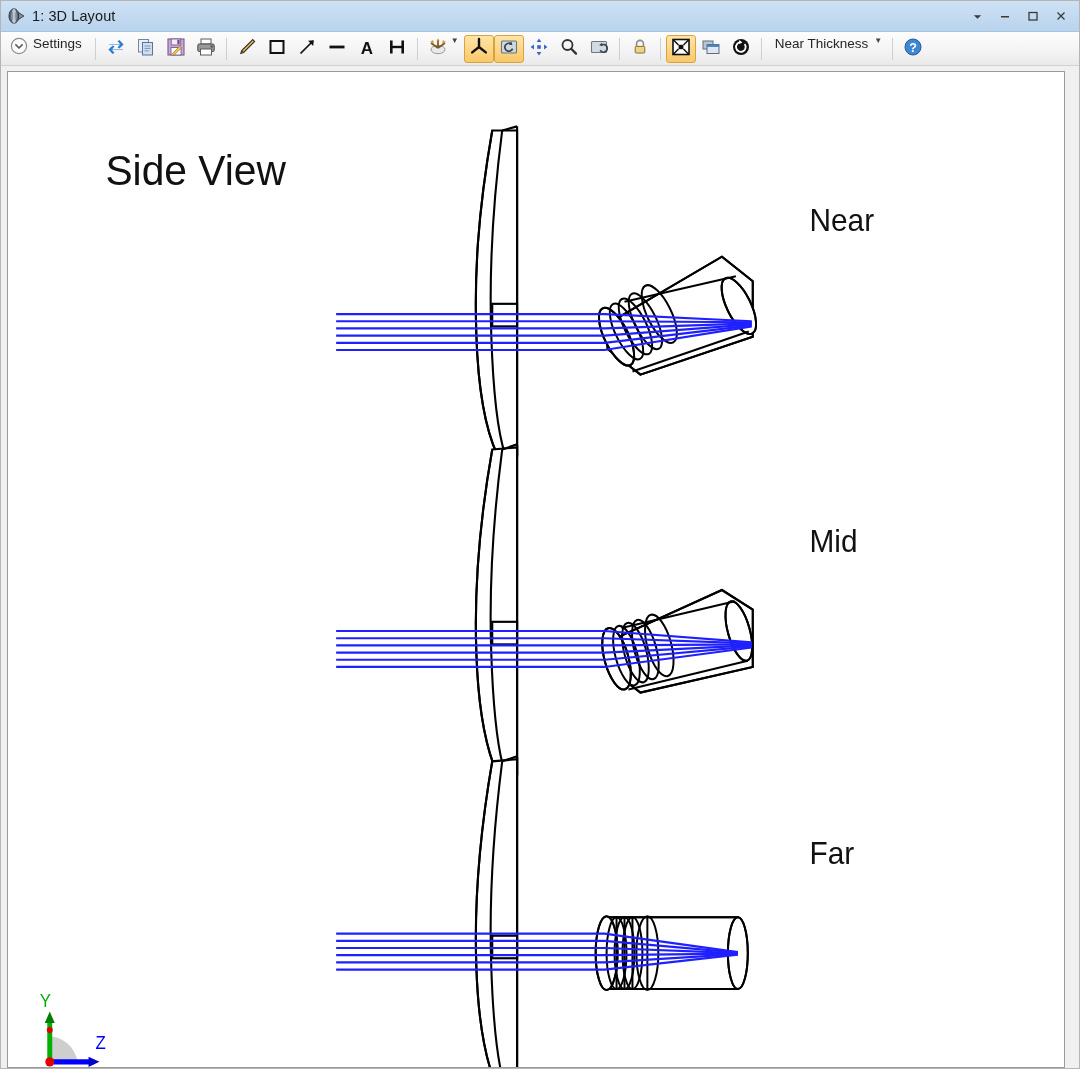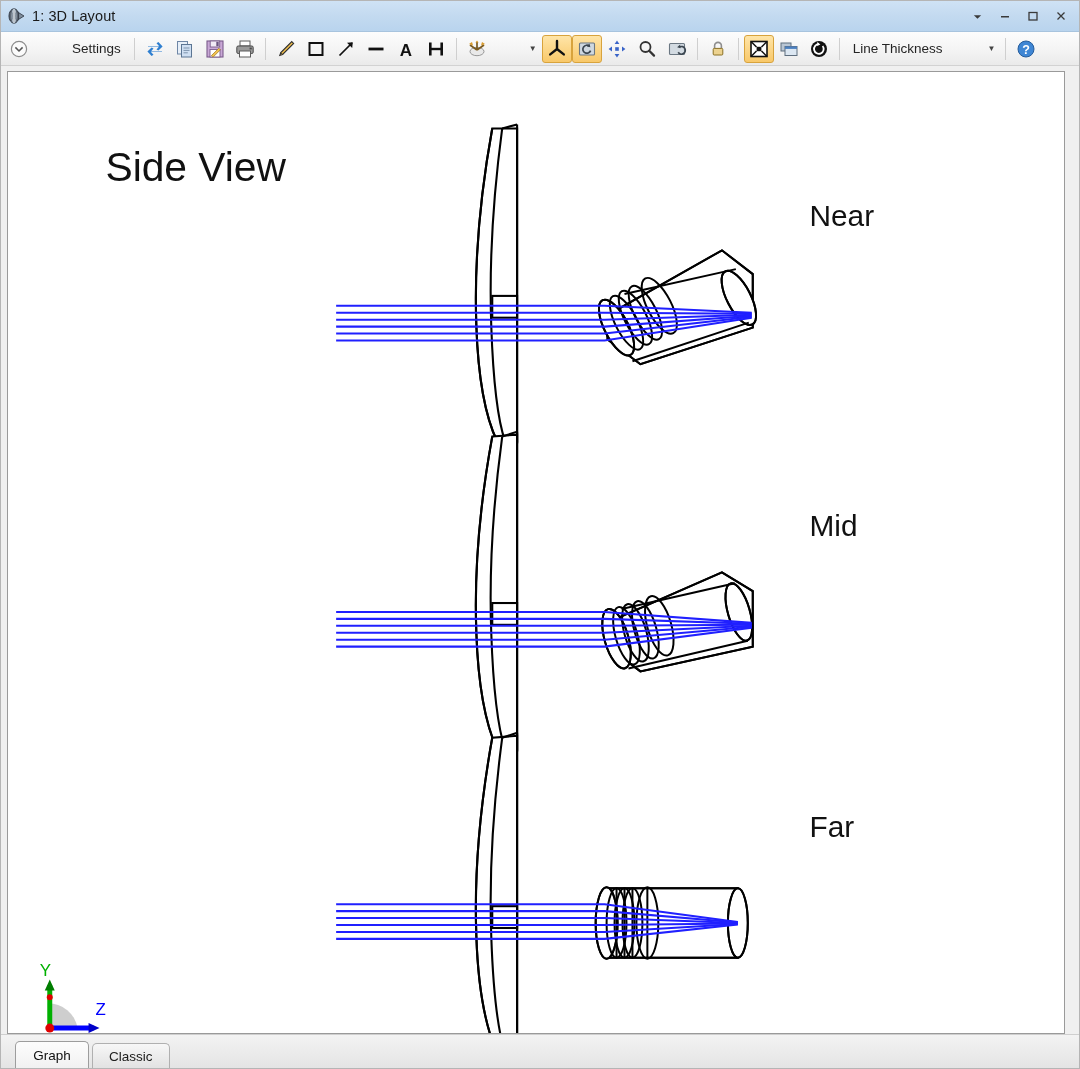--- a/index.html
+++ b/index.html
@@ -42,24 +42,23 @@
 
   
   .toolbar{
     height:34px;flex:0 0 34px;
     background:linear-gradient(to bottom,#fdfdfd 0%,#f4f4f4 55%,#eaeaea 100%);
     border-bottom:1px solid #d2d2d2;
     display:flex;align-items:center;padding:0 4px;
     box-sizing:border-box;
   }
   .tb-item{
-    height:28px;display:flex;align-items:center;
+    height:28px;display:flex;
     padding:0 3px;border:1px solid transparent;border-radius:3px;
     box-sizing:border-box;
-    gap:39px;
   }
   .tb-item.active{
     background:linear-gradient(to bottom,#ffe5a8,#f8c86a);
     border:1px solid #d8a33c;border-radius:3px;
   }
   .tb-label{font-size:13.5px;color:#252525;padding:0 4px;}
   .sep{width:1px;height:22px;background:#cfcfcf;margin:0 5px;flex:0 0 1px;}
   .ico{width:22px;height:22px;display:block;}
   .ico.sm{width:20px;height:20px;}
   .caret{font-size:8px;color:#444;margin-left:2px;margin-right:1px;}
@@ -351,21 +350,21 @@
           <circle cx="11" cy="11" r="8" fill="#111"></circle>
           <path d="M11 6.2 A4.8 4.8 0 1 0 14.6 8" fill="none" stroke="#fff" stroke-width="1.8"></path>
           <path d="M9.3 4 L12.4 6.5 L9.1 8 Z" fill="#fff"></path>
         </svg>
       </span>
     </div>
 
     <div class="sep"></div>
 
     <div class="tb-item">
-      <span class="tb-label">Line Thickness</span>
+      <span class="tb-label">Near Thickness</span>
       <span class="caret">▼</span>
     </div>
 
     <div class="sep"></div>
 
     <div class="tb-item">
       <span class="ico">
         <svg viewBox="0 0 22 22" width="22" height="22">
           <circle cx="11" cy="11" r="8" fill="#3f86d4" stroke="#255c9b" stroke-width="1"></circle>
           <text x="11" y="16" font-family="Liberation Sans, sans-serif" font-size="12.5" font-weight="bold" text-anchor="middle" fill="#ffffff">?</text>
@@ -528,22 +527,14 @@
           <text x="88" y="952" font-family="Liberation Sans, sans-serif" font-size="17" fill="#0000ff">Z</text>
 
           <circle cx="42" cy="965" r="4.5" fill="#e00000"></circle>
           <circle cx="42" cy="934" r="3" fill="#e00000"></circle>
         </g>
 
       </svg>
     </div>
   </div>
 
-  <div class="tabstrip">
-    <div class="tab selected">
-      <span>Graph</span>
-    </div>
-    <div class="tab">
-      <span>Classic</span>
-    </div>
-  </div>
 
 </div>
 
 </body></html>

